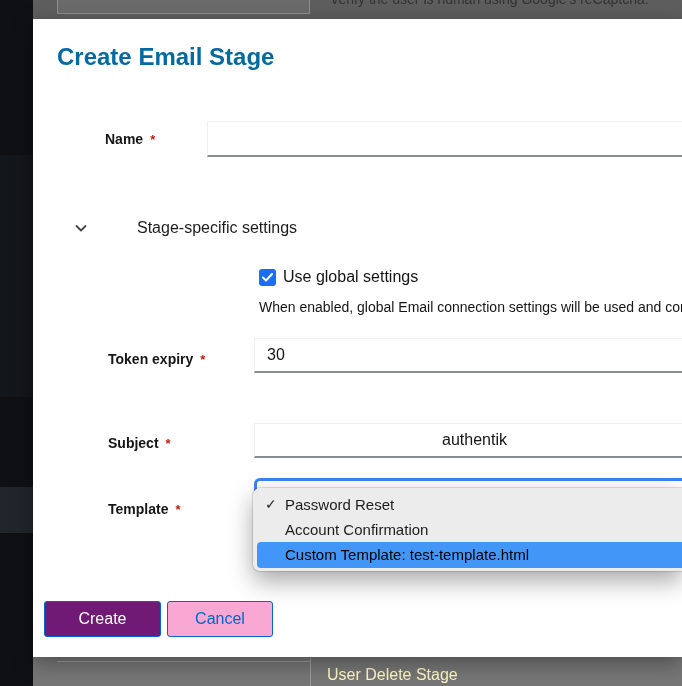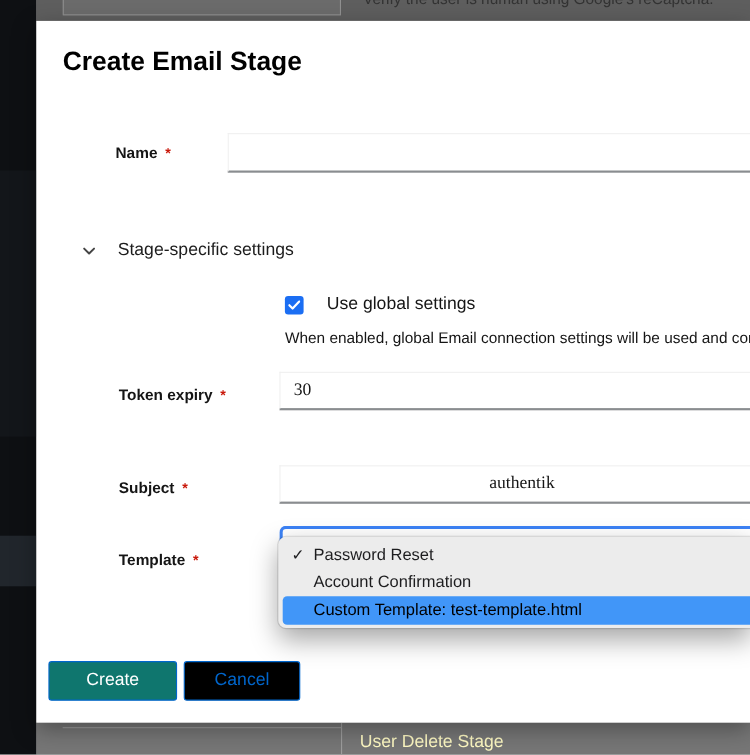--- a/index.html
+++ b/index.html
@@ -22,44 +22,44 @@
   .bg-bottom { position:absolute; left:33px; top:657px; width:649px; height:29px; background:#767676; overflow:hidden; }
   .bg-bottom-hline { position:absolute; left:24px; top:4px; width:253px; height:1px; background:#9d9d9d; }
   .bg-bottom-vline { position:absolute; left:277px; top:0; width:1px; height:29px; background:#9d9d9d; }
   .bg-bottom-text { position:absolute; left:294px; top:9px; font-size:16px; color:#fef9c3; white-space:nowrap; }
 
   
   .modal {
     position:absolute; left:33px; top:19px; width:649px; height:638px;
     background:#ffffff; box-shadow:0 6px 20px rgba(0,0,0,.35);
   }
-  .modal-title { position:absolute; left:24px; top:24px; font-size:24px; font-weight:600; color:#000000; }
+  .modal-title { position:absolute; left:24px; top:24px; font-size:24px; font-weight:600; color:#0369a1; }
 
   .field-label { position:absolute; font-size:14px; font-weight:700; color:#151515; white-space:nowrap; }
   .req { color:#c9190b; font-size:13px; margin-left:7px; font-weight:700; }
 
   .text-input {
     position:absolute; height:36px; background:#fff;
     border:1px solid #f0f0f0; border-right:none; border-bottom:2px solid #8a8d90;
     padding:0 0 0 12px; font-size:16px; color:#151515;
-    font-family:Liberation Serif, serif; outline:none;
+    font-family:Liberation Sans, sans-serif; outline:none;
   }
   .helper { position:absolute; font-size:14px; color:#151515; white-space:nowrap; }
 
   
-  .group-row { position:absolute; left:41px; top:199px; height:20px; display:flex; align-items:center; }
+  .group-row { position:absolute; left:41px; top:199px; height:20px; display:flex; align-items:center;gap:30px; }
   .chevron { width:14px; height:14px; display:inline-block; margin-right:19px; }
   .group-label { font-size:16px; color:#1c1c1c; }
 
   
   .checkbox {
     position:absolute; left:226px; top:250px; width:17px; height:17px;
     background:#1b6ef3; border-radius:3px; display:flex; align-items:center; justify-content:center;
   }
-  .checkbox-label { position:absolute; left:264px; top:249px; font-size:16px; color:#151515; white-space:nowrap; }
+  .checkbox-label { position:absolute; left:250px; top:249px; font-size:16px; color:#151515; white-space:nowrap; }
 
   
   .select-stub {
     position:absolute; left:221px; top:459px; width:428px; height:30px;
     background:#fff; border:3px solid #3c82f5; border-right:none; border-radius:6px 0 0 6px;
   }
 
   
   .popup {
     position:absolute; left:220px; top:469px; width:429px; height:83px;
@@ -69,22 +69,22 @@
   .popup-item { position:relative; height:25px; line-height:25px; padding-left:32px; font-size:15px; color:#1d1d1f; white-space:nowrap; }
   .popup-check { position:absolute; left:12px; top:0; font-size:14px; color:#1d1d1f; }
   .popup-item.highlight {
     margin-left:4px; padding-left:28px; background:#4196f8; color:#000000;
     border-radius:4px 0 0 4px; height:26px; line-height:26px;
   }
 
   
   .btn { position:absolute; top:582px; height:36px; border-radius:3px; font-size:16px;
          font-family:"Liberation Sans", sans-serif; cursor:pointer; }
-  .btn-create { left:11px; width:117px; background:#0f766e; border:1px solid #0066cc; color:#ffffff; }
-  .btn-cancel { left:134px; width:106px; background:#000000; border:1px solid #0066cc; color:#0066cc; }
+  .btn-create { left:11px; width:117px; background:#701a75; border:1px solid #0066cc; color:#ffffff; }
+  .btn-cancel { left:134px; width:106px; background:#f9a8d4; border:1px solid #0066cc; color:#0066cc; }
 </style>
 </head>
 <body>
 
 <div class="sidebar">
   <div class="sidebar-dim"></div>
   <div class="sidebar-active"></div>
 </div>
 
 <div class="bg-top">

